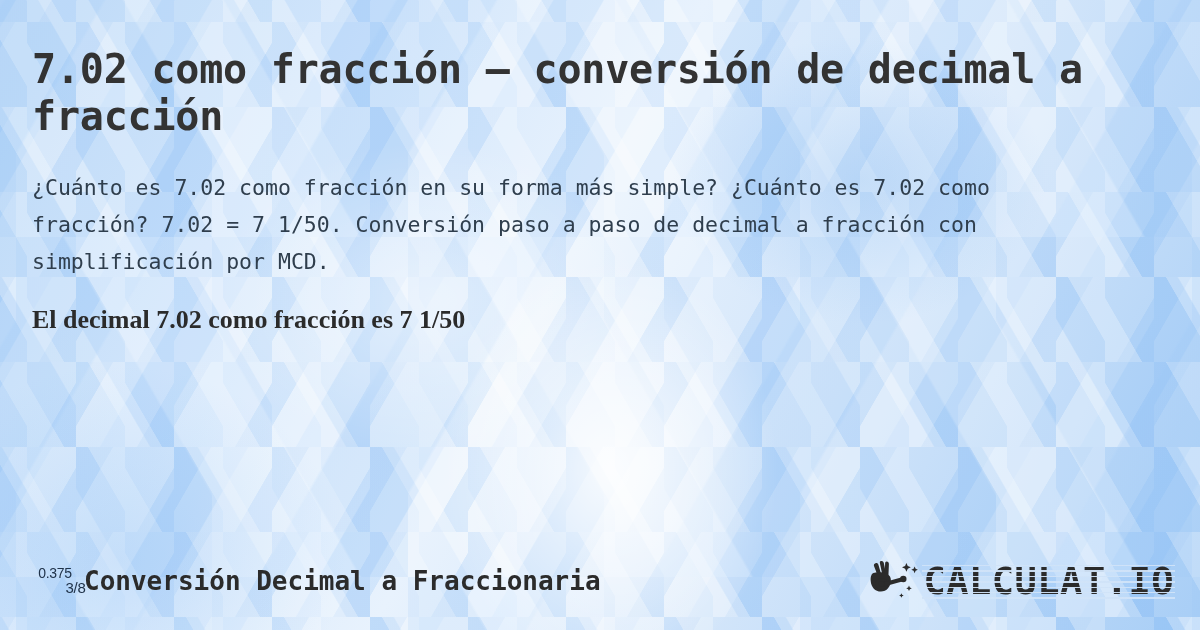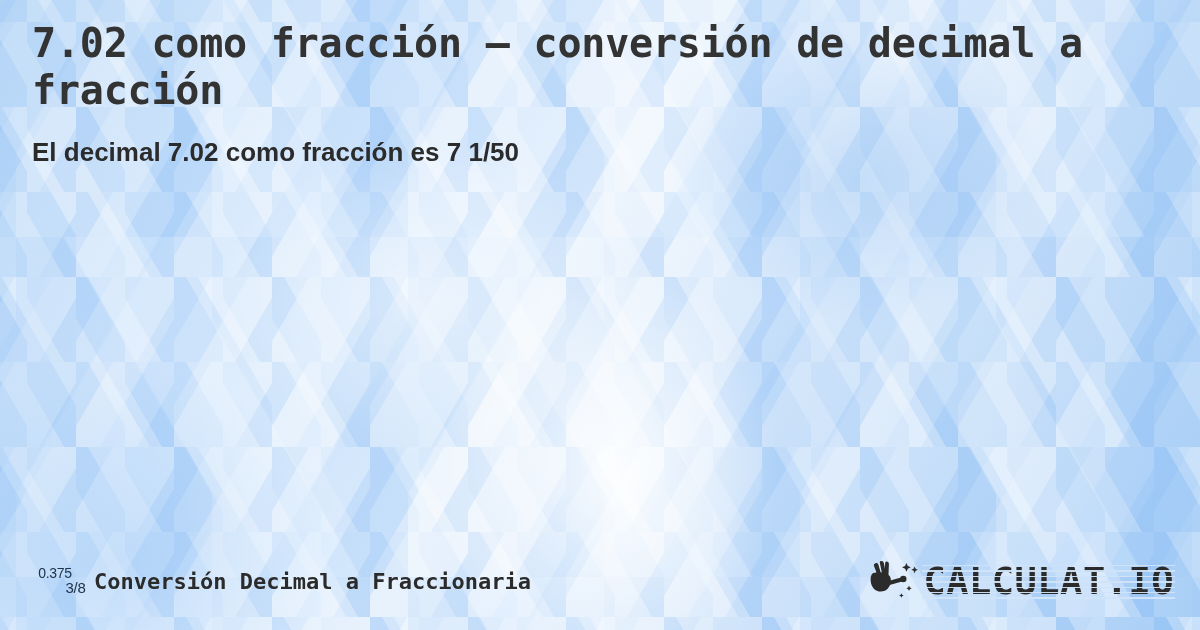--- a/index.html
+++ b/index.html
@@ -63,21 +63,21 @@
       radial-gradient(ellipse 240px 300px at 610px 470px, rgba(255,255,255,.85), rgba(255,255,255,0) 70%),
       radial-gradient(ellipse 300px 220px at 430px 300px, rgba(255,255,255,.45), rgba(255,255,255,0) 72%),
       radial-gradient(ellipse 260px 200px at 860px 180px, rgba(125,180,240,.30), rgba(255,255,255,0) 72%),
       radial-gradient(ellipse 300px 260px at 120px 560px, rgba(130,185,243,.28), rgba(255,255,255,0) 75%);
   }
 
   
   .content {
     position:relative;
     z-index:5;
-    padding:20px 32px 0 32px;
+    padding:46px 32px 0 32px;
     height:590px;
   }
 
   h1.title {
     font-family:"DejaVu Sans Mono", monospace;
     font-size:40px;
     font-weight:bold;
     line-height:1.18;
     color:#333333;
     letter-spacing:-.2px;
@@ -88,21 +88,21 @@
     margin-top:30px;
     font-family:"DejaVu Sans Mono", monospace;
     font-size:21.5px;
     line-height:1.72;
     color:#2f3e4d;
     max-width:1070px;
   }
 
   p.answer {
     margin-top:22px;
-    font-family:Liberation Sans, sans-serif;
+    font-family:Liberation Serif, serif;
     font-size:26px;
     font-weight:bold;
     line-height:1.3;
     color:#2b2b2b;
   }
 
   
   .footer {
     position:absolute;
     left:0;
@@ -123,23 +123,22 @@
     align-items:center;
     justify-content:center;
     font-family:"Liberation Sans", sans-serif;
     color:#20334a;
     line-height:1.05;
   }
   .fraction-icon .dec { font-size:14px; letter-spacing:-.3px; }
   .fraction-icon .frac { font-size:15px; letter-spacing:-.2px;margin-left:41px; }
 
   .footer-label {
-    margin-left:10px;
-    font-family:"DejaVu Sans Mono", monospace;
-    font-size:22px;
+    font-family:"DejaVu Sans Mono", monospace;
+    font-size:26px;
     font-weight:bold;
     color:#2b2b2b;
     white-space:nowrap;
   }
 
   .logo {
     margin-left:auto;
     display:flex;
     align-items:center;
   }
@@ -177,20 +176,21 @@
 
   <div class="mosaic m1"></div>
   <div class="mosaic m2"></div>
   <div class="mosaic m3"></div>
   <div class="glow"></div>
 
   <div class="content">
 
     <h1 class="title">7.02 como fracción – conversión de decimal a fracción</h1>
 
+    <p class="summary">¿Cuánto es 7.02 como fracción en su forma más simple? ¿Cuánto es 7.02 como fracción? 7.02 = 7 1/50. Conversión paso a paso de decimal a fracción con simplificación por MCD.</p>
 
     <p class="answer">El decimal 7.02 como fracción es 7 1/50</p>
 
   </div>
 
   <div class="footer">
 
     <div class="fraction-icon">
       <span class="dec">0.375</span>
       <span class="frac">3/8</span>

